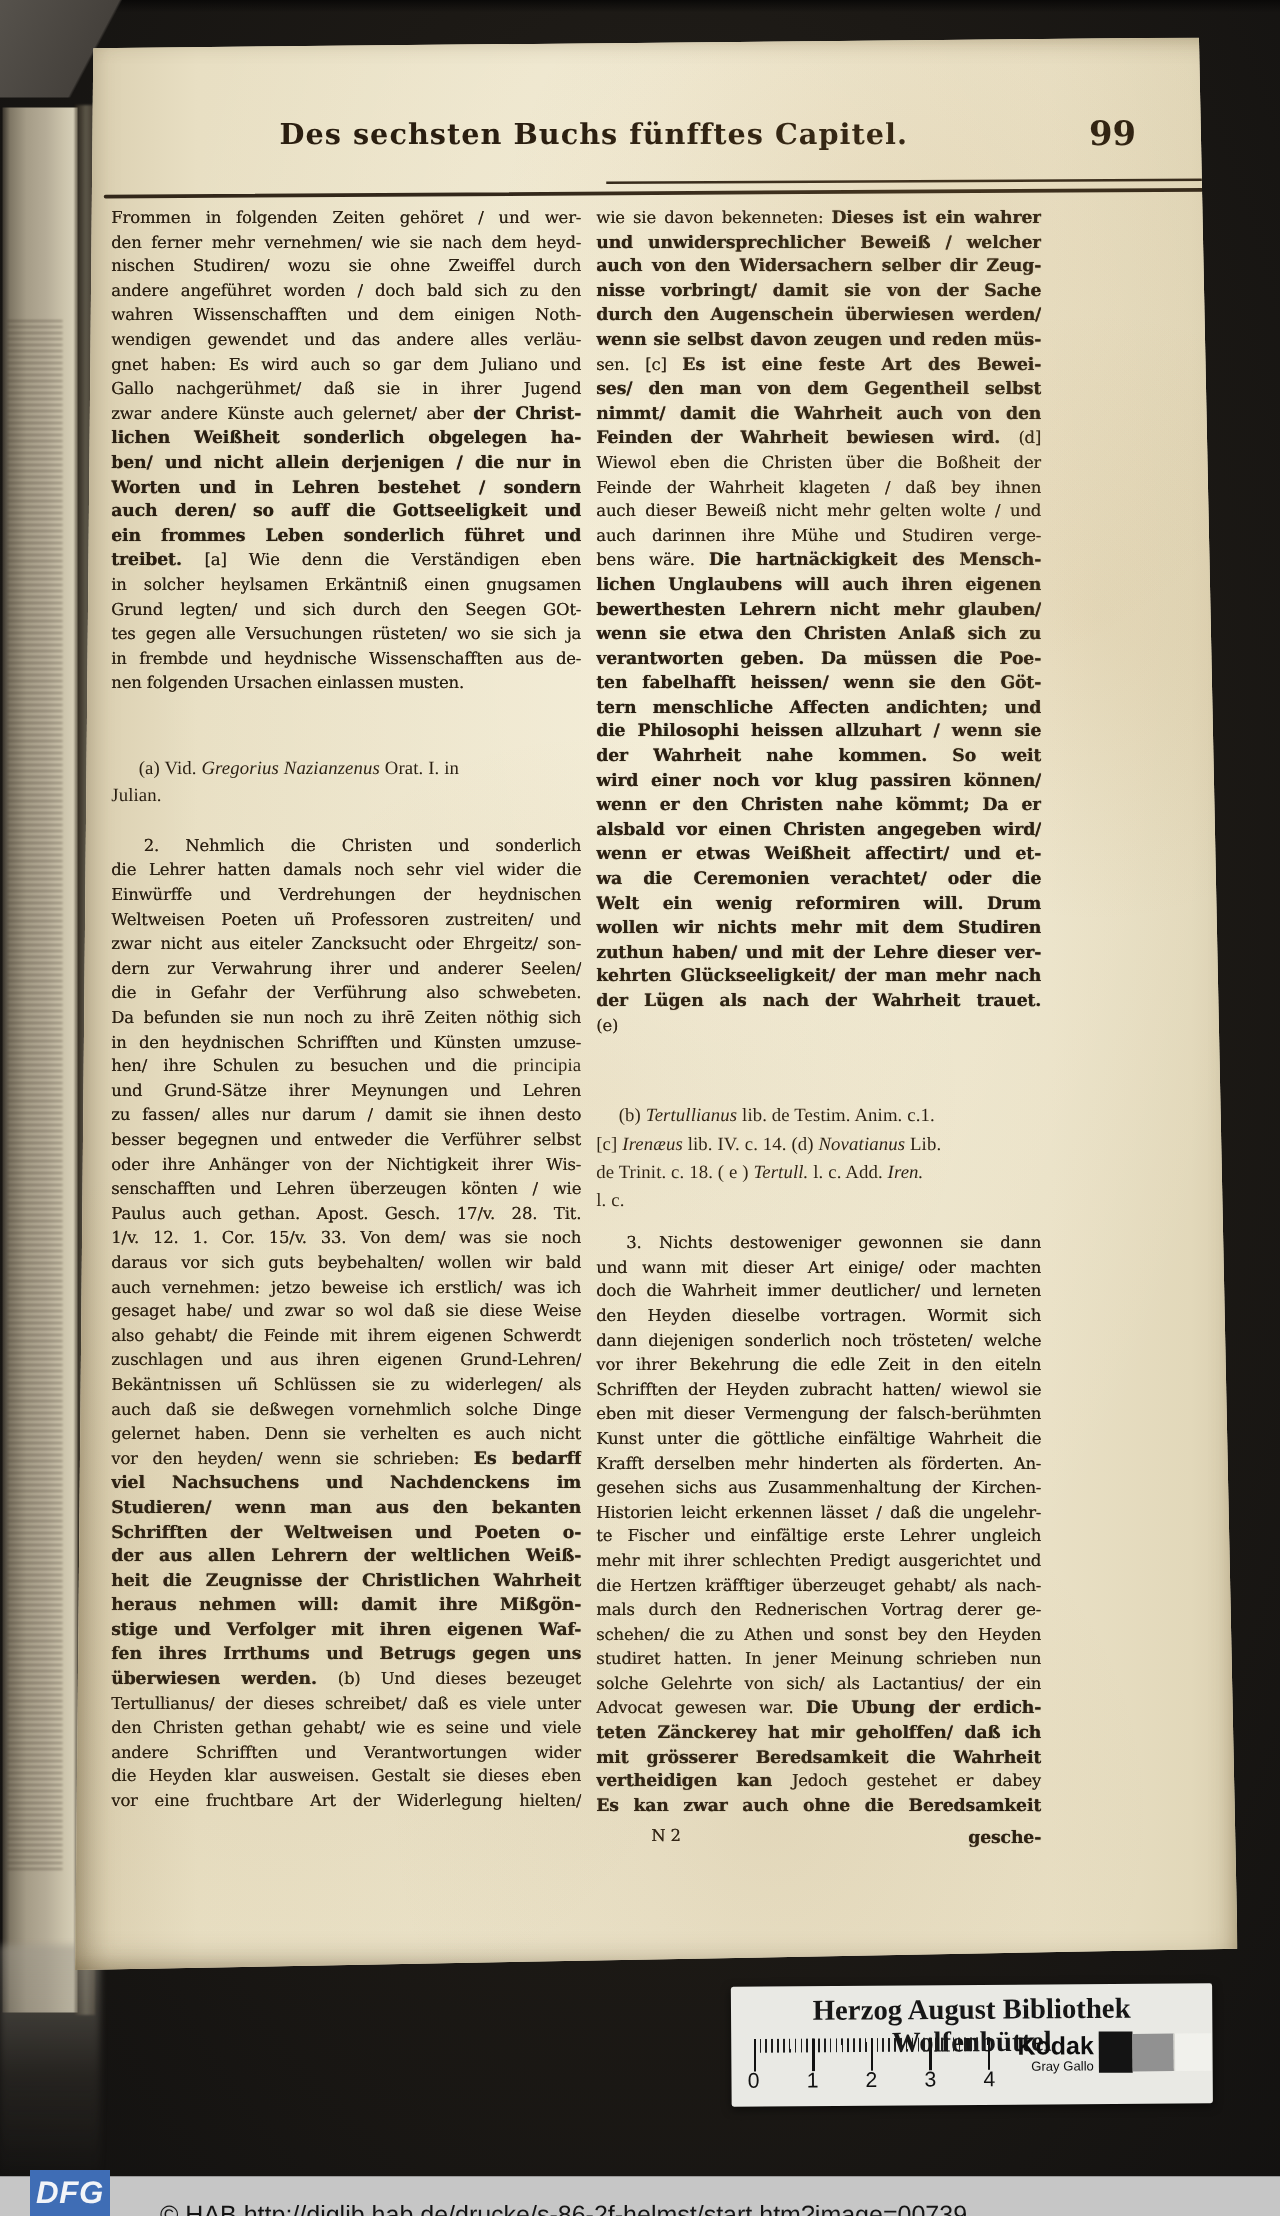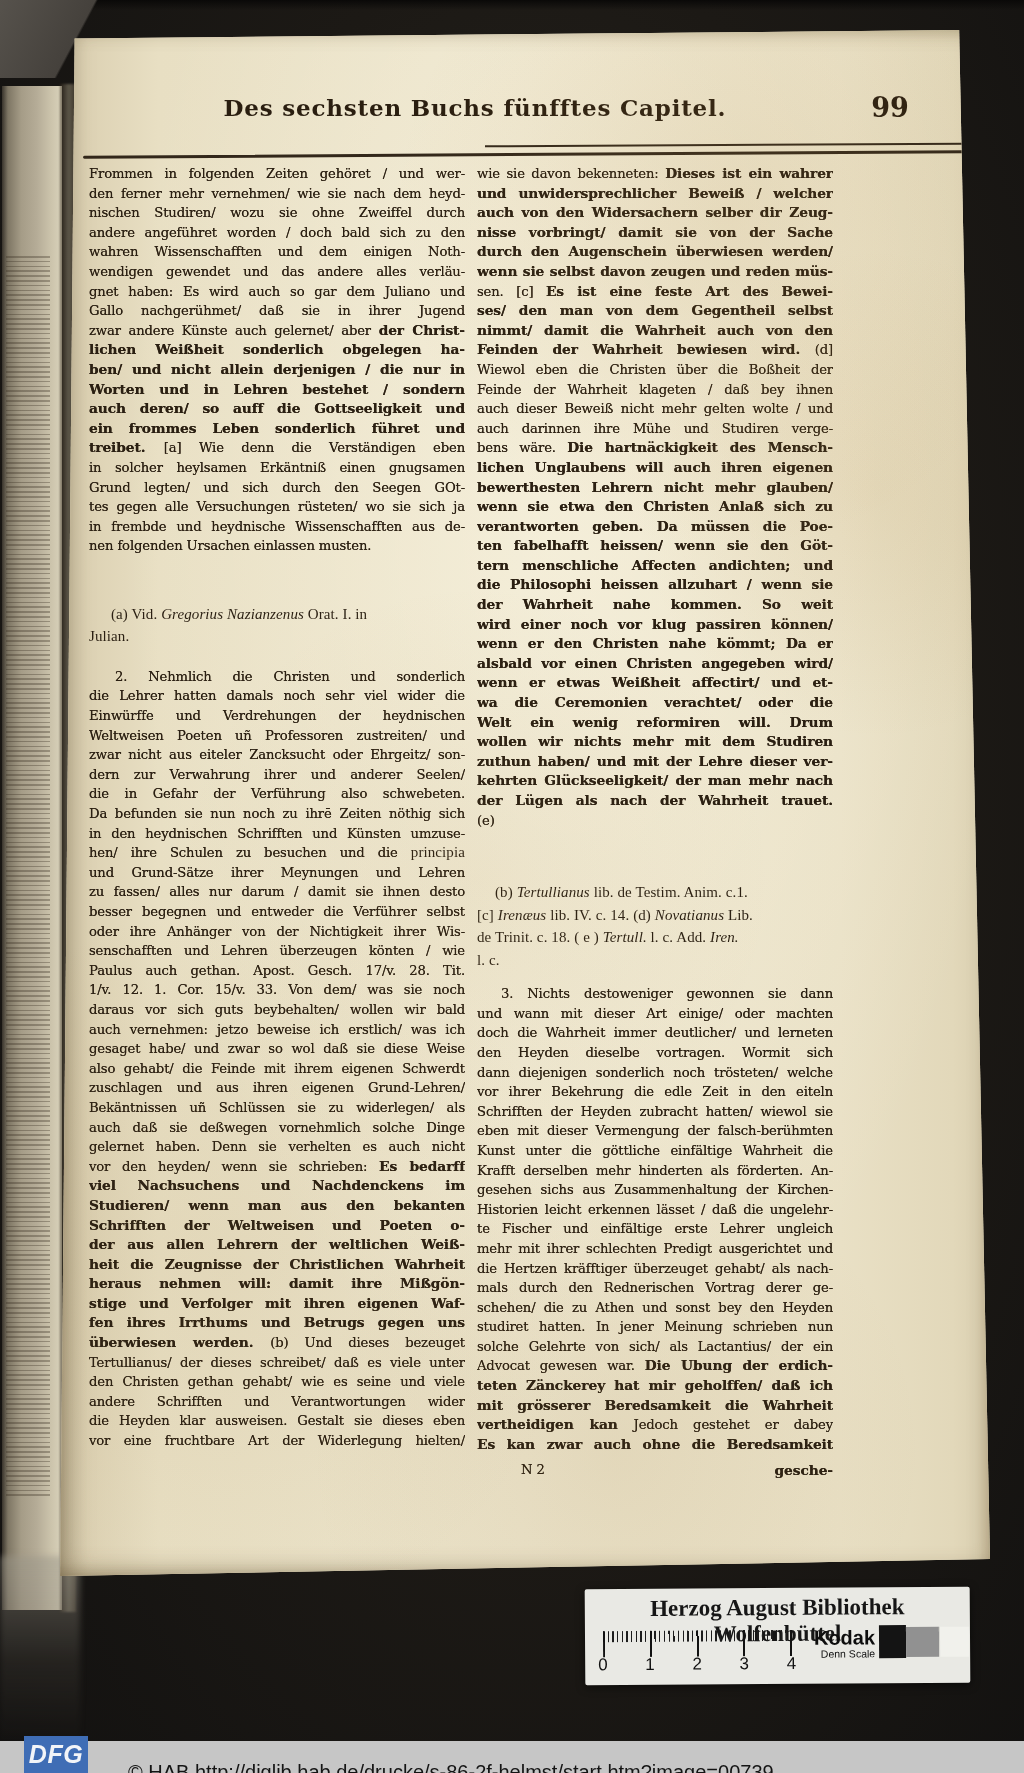--- a/index.html
+++ b/index.html
@@ -263,21 +263,21 @@
       <div id="ruler-nums">
         <span>0</span>
         <span>1</span>
         <span>2</span>
         <span>3</span>
         <span>4</span>
       </div>
     </div>
     <div id="kodak">
       <div id="kodak-word">Kodak</div>
-      <div id="kodak-sub">Denn Scale</div>
+      <div id="kodak-sub">Gray Gallo</div>
     </div>
     <div id="sw-black" class="swatch"></div>
     <div id="sw-gray" class="swatch"></div>
     <div id="sw-white" class="swatch"></div>
   </div>
 
   <div id="bar">
     <div id="bar-text">© HAB http://diglib.hab.de/drucke/s-86-2f-helmst/start.htm?image=00739</div>
   </div>
   <div id="dfg">DFG</div>

